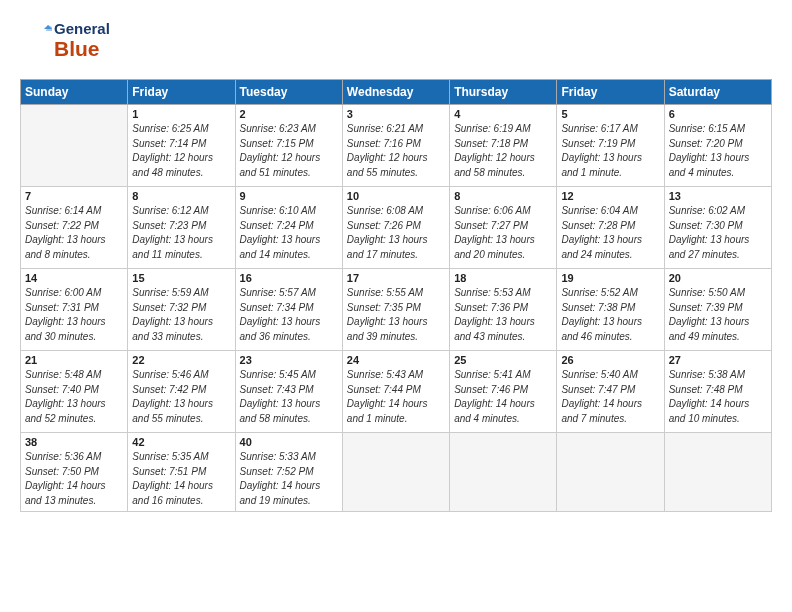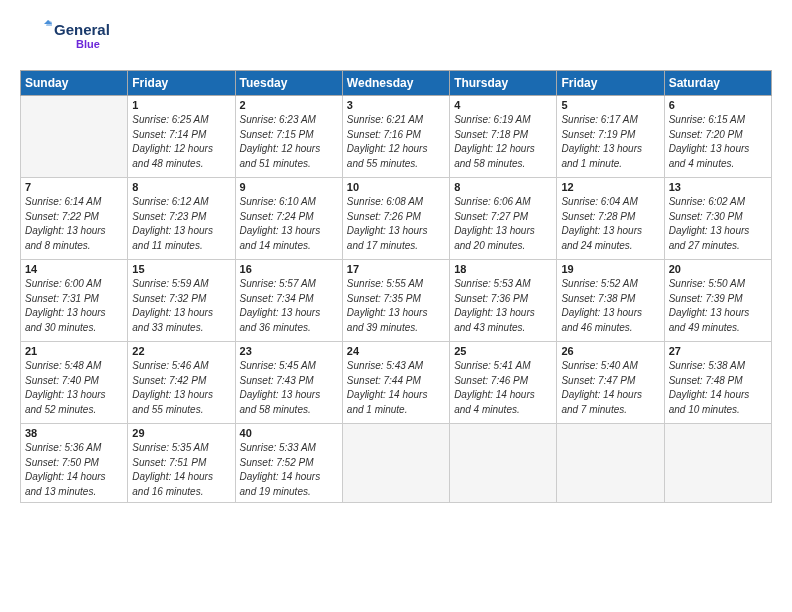--- a/index.html
+++ b/index.html
@@ -87,21 +87,21 @@
 <div class="page">
   <div class="header">
     <div class="logo">
     <div style="display:flex;align-items:center;">
       <svg width="32" height="32" viewBox="0 0 32 32">
         <polygon points="24,4 32,4 28,0" fill="#4a90d9"></polygon>
         <polygon points="26,6 32,6 32,2 28,0" fill="#4a90d9" opacity="0.5"></polygon>
       </svg>
       <div style="margin-left:2px;">
         <div style="font-size:15px;font-weight:bold;color:#1a3a6b;line-height:1.15;">General</div>
-        <div style="font-size:11px;font-weight:bold;color:#6d28d9;line-height:1.15;margin-left:22px;">Blue</div>
+        <div style="font-size:21px;font-weight:bold;color:#c2410c;line-height:1.15;">Blue</div>
       </div>
     </div>
   </div>
     <div class="title-block">
       <div class="month-year"></div>
       <div class="location"></div>
     </div>
   </div>
 
   <table class="calendar">
@@ -233,21 +233,21 @@
             <span class="day-num">27</span>
             <div class="day-info">Sunrise: 5:38 AM<br>Sunset: 7:48 PM<br>Daylight: 14 hours<br>and 10 minutes.</div>
           </td>
         </tr>
         <tr class="last-row">
           <td>
             <span class="day-num">38</span>
             <div class="day-info">Sunrise: 5:36 AM<br>Sunset: 7:50 PM<br>Daylight: 14 hours<br>and 13 minutes.</div>
           </td>
           <td>
-            <span class="day-num">29</span>
+            <span class="day-num">42</span>
             <div class="day-info">Sunrise: 5:35 AM<br>Sunset: 7:51 PM<br>Daylight: 14 hours<br>and 16 minutes.</div>
           </td>
           <td>
             <span class="day-num">40</span>
             <div class="day-info">Sunrise: 5:33 AM<br>Sunset: 7:52 PM<br>Daylight: 14 hours<br>and 19 minutes.</div>
           </td>
           <td class="empty"></td>
           <td class="empty"></td>
           <td class="empty"></td>
           <td class="empty"></td>

